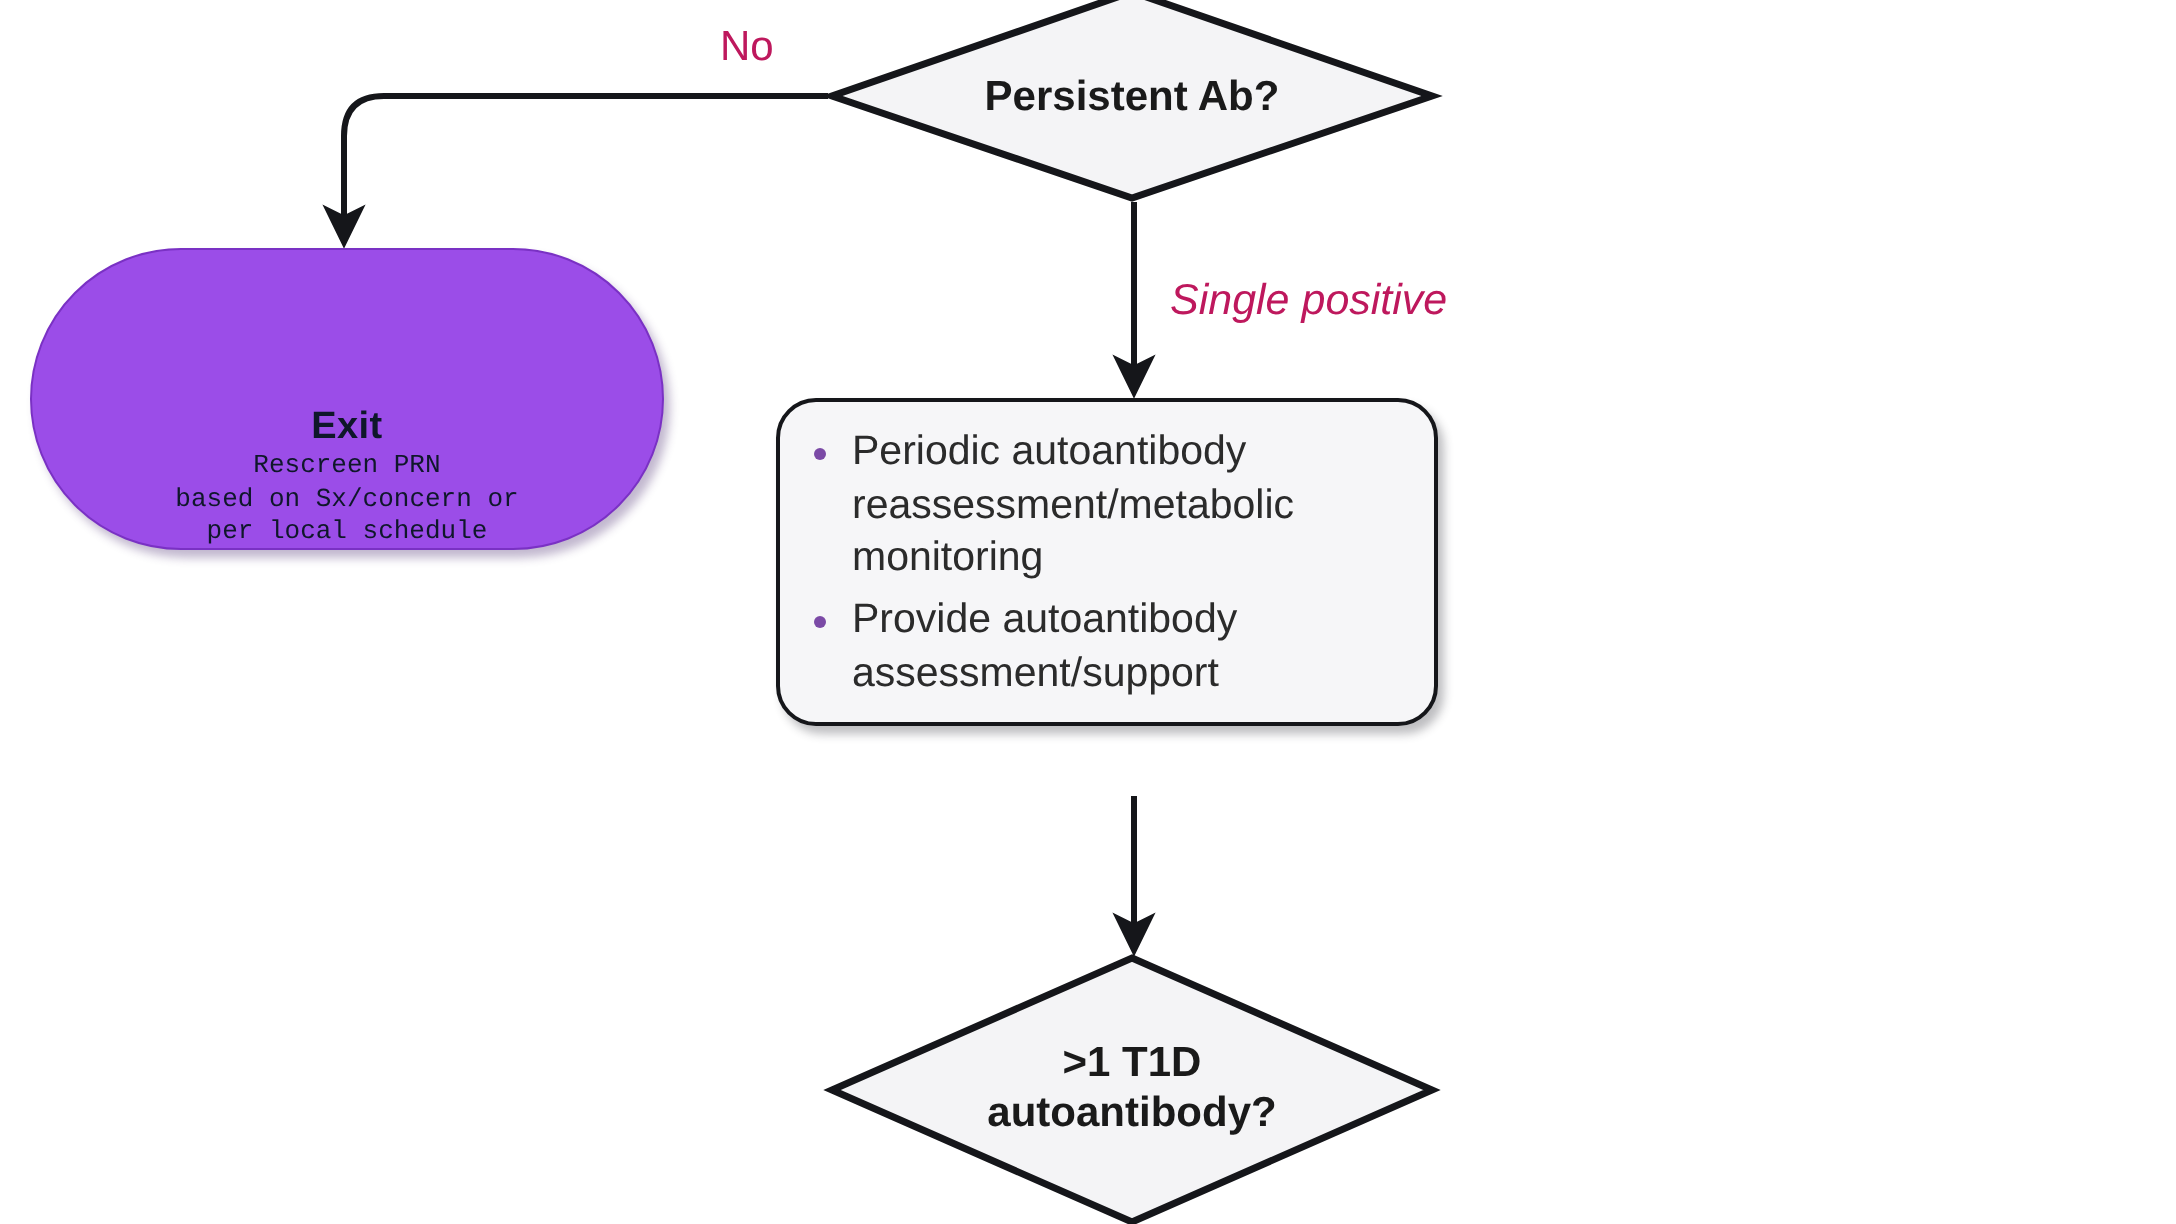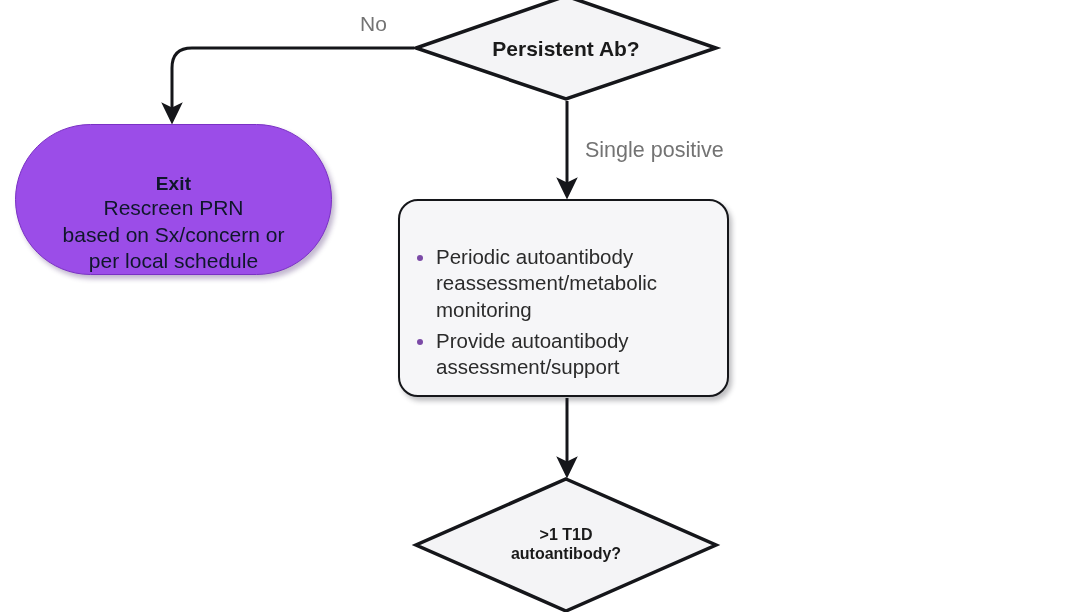--- a/index.html
+++ b/index.html
@@ -72,41 +72,42 @@
     color: #0f172a;
     text-align: center;
     line-height: 1.25;
   }
   #exit-node .exit-title {
     font-size: 19px;
     font-weight: bold;
     letter-spacing: 0.2px;
   }
   #exit-node .exit-body {
-    font-size: 21px;
+    font-size: 13px;
     font-weight: normal;
     white-space: pre-line;
+    font-family: Liberation Mono, monospace;
   }
 
   
   #action-node {
     position: absolute;
-    left: 398px;
+    left: 388px;
     top: 199px;
     width: 331px;
-    height: 198px;
+    height: 164px;
     box-sizing: border-box;
     background: #f6f6f8;
     border: 2.5px solid #15161a;
     border-radius: 20px;
     box-shadow: 3px 4px 5px rgba(40,40,50,0.30);
     padding: 12px 12px 10px 14px;
     display: flex;
     flex-direction: column;
-    justify-content: flex-end;
+    justify-content: flex-start;
   }
   #action-node ul {
     list-style: none;
     margin: 0;
     padding: 0;
   }
   #action-node li {
     position: relative;
     padding-left: 22px;
     margin: 0 0 4px 0;
@@ -120,27 +121,27 @@
     top: 0.56em;
     width: 6px;
     height: 6px;
     border-radius: 50%;
     background: #7B4AA6;
   }
 
   
   .edge-label {
     position: absolute;
-    color: #737373;
+    color: #be185d;
     font-size: 21px;
     line-height: 1;
     white-space: nowrap;
   }
   #label-no { left: 360px; top: 13px; }
-  #label-single-positive { left: 585px; top: 140px; font-size: 21.5px; }
+  #label-single-positive { left: 585px; top: 140px; font-size: 21.5px; font-style: italic; }
 </style>
 </head>
 <body>
 
 <div id="canvas">
 
   <svg id="edges" viewBox="0 0 1088 612" xmlns="http://www.w3.org/2000/svg">
     <defs>
       <marker id="arrowhead" markerWidth="9" markerHeight="9" refX="4.2" refY="4.2" orient="auto" markerUnits="strokeWidth">
         <path d="M0.6,0.6 L8.0,4.2 L0.6,7.8 L2.4,4.2 Z" fill="#15161a"></path>
@@ -178,21 +179,21 @@
         <span class="bullet"></span>
         <span>Provide autoantibody assessment/support</span>
       </li>
     </ul>
   </div>
 
   <div class="diamond-wrap" id="diamond-multiple" style="left:414px; top:477px; width:304px; height:136px;">
     <svg width="304" height="136" viewBox="0 0 304 136" xmlns="http://www.w3.org/2000/svg">
       <polygon points="152,2 302,68 152,134 2,68" fill="#f4f4f6" stroke="#15161a" stroke-width="3.5" stroke-linejoin="miter"></polygon>
     </svg>
-    <div class="diamond-label" style="font-size:16px;">&gt;1 T1D
+    <div class="diamond-label" style="font-size:21px;">&gt;1 T1D
 autoantibody?</div>
   </div>
 
   <div class="edge-label" id="label-no">No</div>
 
   <div class="edge-label" id="label-single-positive">Single positive</div>
 
 </div>
 
 </body></html>

